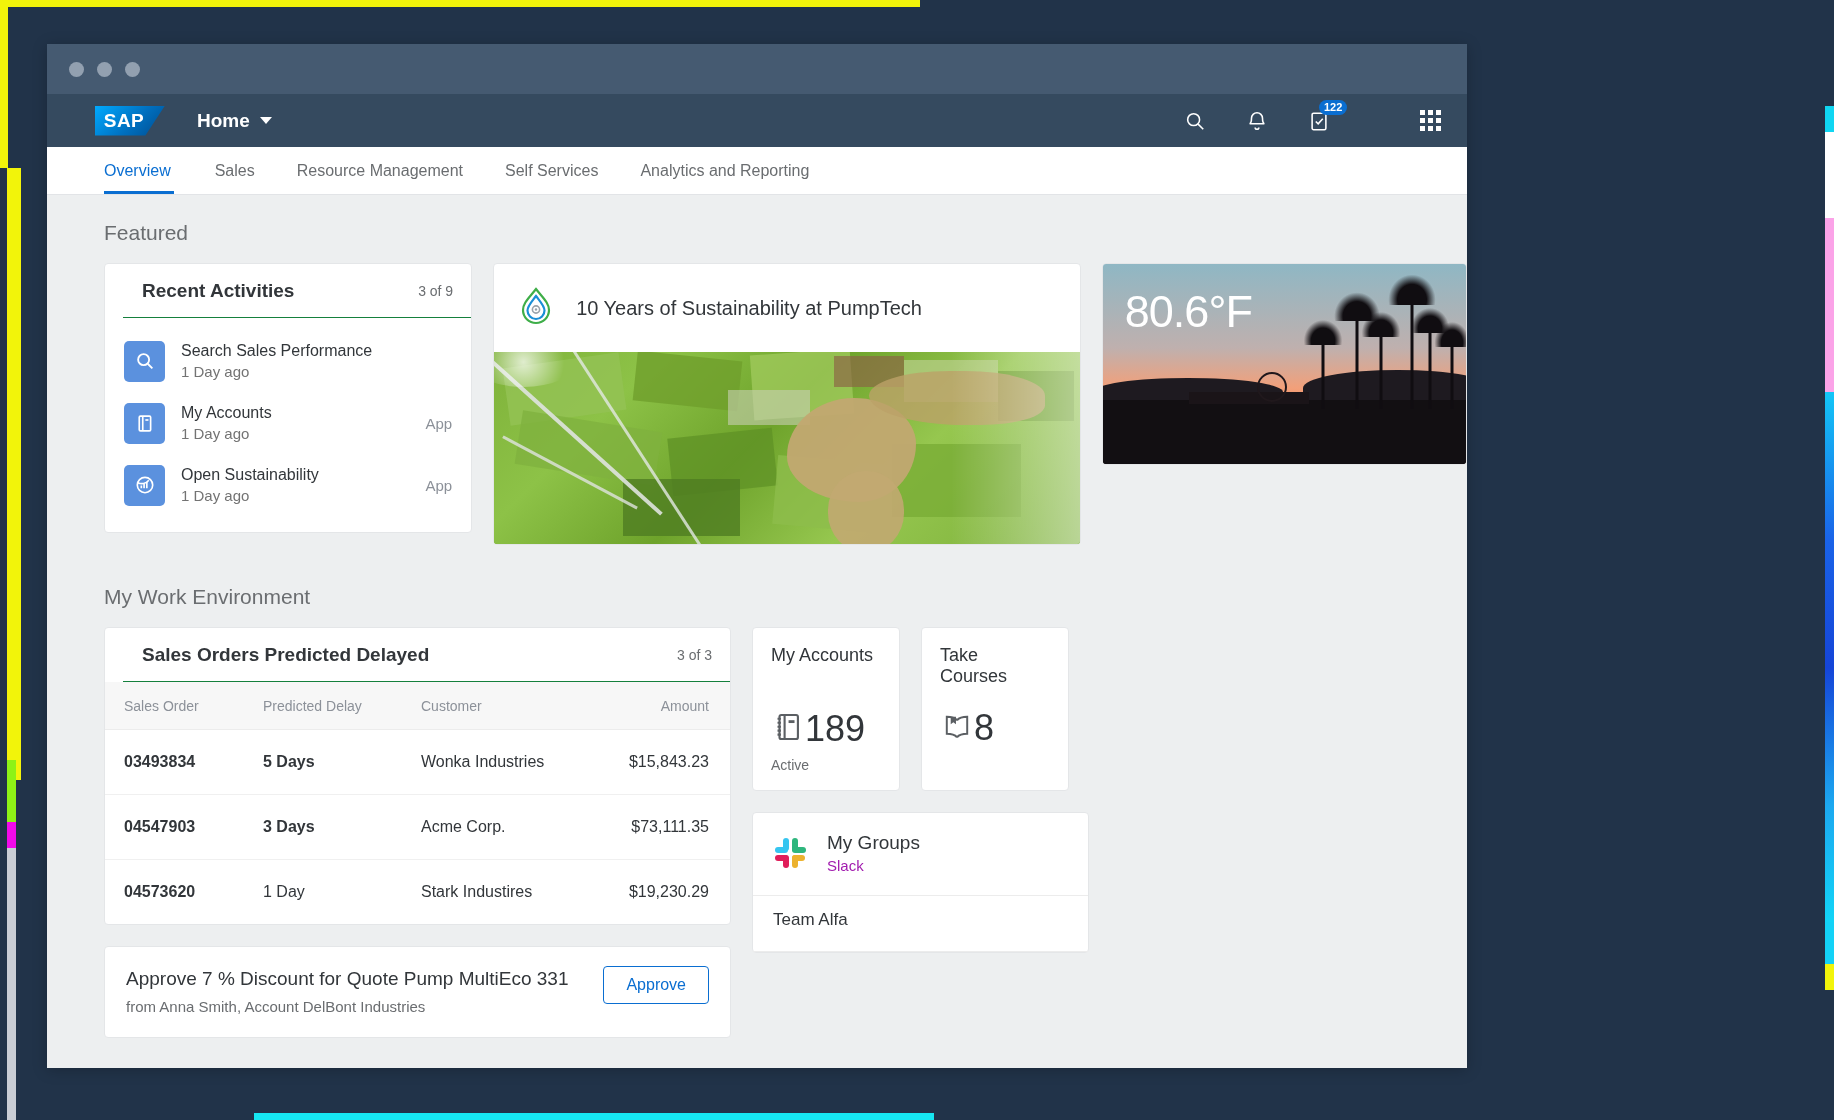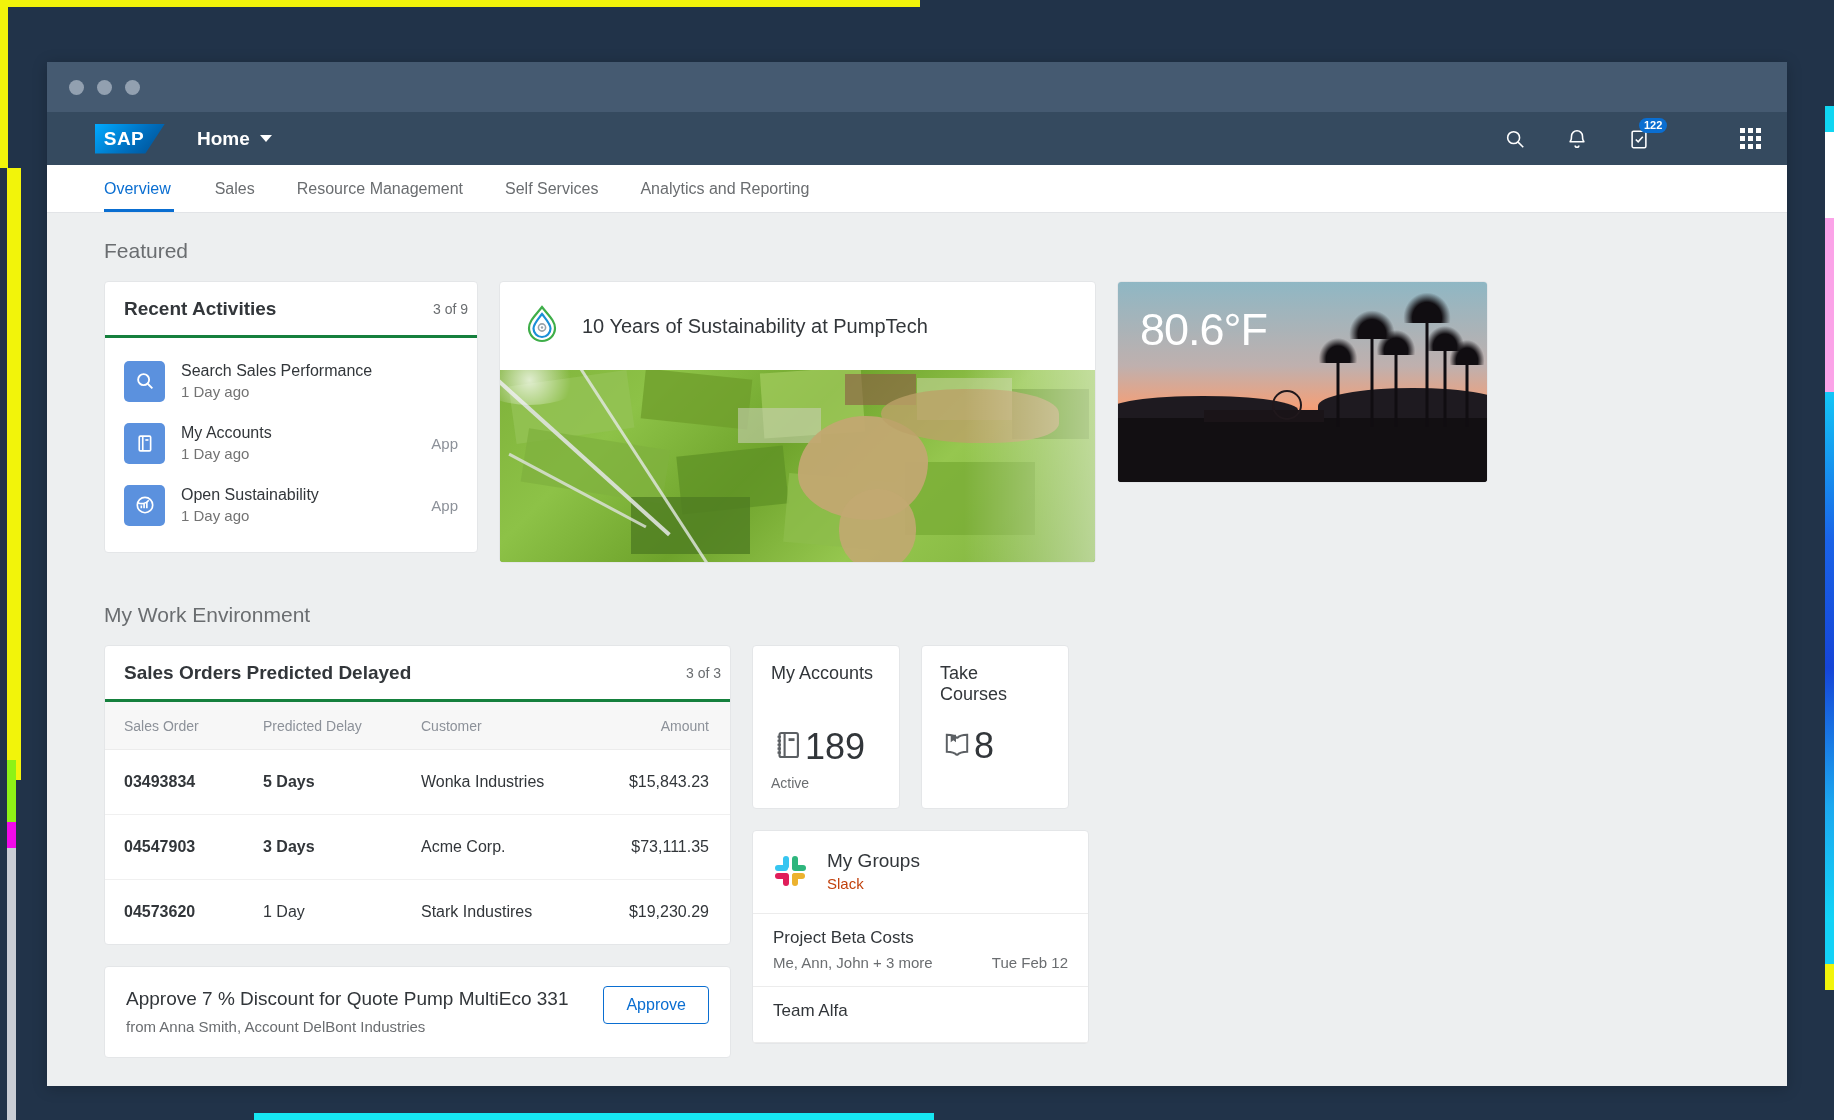--- a/index.html
+++ b/index.html
@@ -27,22 +27,22 @@
   .edge-right-pink   { right: 0; top: 218px; width: 9px; height: 174px; background: #fba3e8; }
   .edge-right-blue   { right: 0; top: 392px; width: 9px; height: 530px;
                        background: linear-gradient(180deg,#13c6f7 0%,#1a63e8 28%,#1545d8 52%,#1ca8f0 78%,#12d4f7 100%); }
   .edge-right-cyan2  { right: 0; top: 922px; width: 9px; height: 42px; background: #13d2f7; }
   .edge-right-yellow { right: 0; top: 964px; width: 9px; height: 26px; background: #f2f40a; }
   .edge-bottom-cyan  { left: 254px; bottom: 0; width: 680px; height: 7px; background: #16e7f2; }
 
   
   .window {
     position: absolute;
-    left: 47px; top: 62px;
-    width: 1740px; height: 1024px;
+    left: 47px; top: 44px;
+    width: 1420px; height: 1024px;
     background: #ffffff;
     overflow: hidden;
     box-shadow: 0 2px 14px rgba(0,0,0,0.22);
   }
 
   .titlebar {
     height: 50px;
     background: #455a71;
     display: flex;
     align-items: center;
@@ -158,22 +158,23 @@
   .card {
     background: #ffffff;
     border: 1px solid #e4e6e8;
     border-radius: 4px;
   }
 
   
   .c-recent { width: 374px; }
   .card-head {
     display: flex; align-items: center;
-    padding: 16px 9px 15px 19px;
-    border-bottom: 3px solid #15803d;
+    padding: 16px 18px 15px 19px;
+    border-bottom: 1px solid #15803d;
+    margin-left: 18px;
   }
   .card-head h3 { font-size: 19px; font-weight: bold; color: #32363a; }
   .card-count { margin-left: auto; font-size: 14px; color: #6a6d70; }
   .act-list { padding: 12px 0 16px 0; }
   .act {
     display: flex; align-items: center;
     padding: 10px 19px;
     cursor: pointer;
   }
   .act-icon {
@@ -259,21 +260,21 @@
   .kpi h3 { font-size: 18px; color: #32363a; font-weight: normal; }
   .kpi-body { margin-top: auto; display: flex; align-items: center; }
   .kpi-num { font-size: 36px; color: #32363a; font-weight: normal; line-height: 1; }
   .kpi-foot { font-size: 14px; color: #6a6d70; margin-top: 9px; }
   .kpi.no-foot .kpi-body { margin-bottom: 26px; }
 
   
   .c-groups { width: 337px; }
   .groups-head { display: flex; align-items: center; padding: 18px 20px; gap: 18px; border-bottom: 1px solid #ececec; }
   .groups-head h3 { font-size: 19px; color: #32363a; font-weight: normal; line-height: 24px; }
-  .groups-head p { font-size: 15px; color: #c2410c; line-height: 22px; }
+  .groups-head p { font-size: 15px; color: #a21caf; line-height: 22px; }
   .slack { width: 36px; height: 36px; position: relative; flex: 0 0 auto; }
   .slack i { position: absolute; border-radius: 4px; display: block; }
   .grp-item { padding: 14px 20px 15px 20px; border-bottom: 1px solid #ececec; cursor: pointer; }
   .grp-title { font-size: 17px; color: #32363a; margin-bottom: 6px; }
   .grp-line { display: flex; font-size: 15px; color: #6a6d70; }
   .grp-date { margin-left: auto; }
 
   
   .c-approve { width: 627px; padding: 19px 21px 22px 21px; display: flex; align-items: flex-start; }
   .approve-txt h3 { font-size: 19px; color: #32363a; font-weight: normal; line-height: 26px; }
@@ -627,27 +628,20 @@
               <i style="left:19px; top:19px; width:6px;  height:13px;background:#ecb22e;"></i>
               <i style="left:2px;  top:19px; width:13px; height:6px; background:#e01e5a;"></i>
               <i style="left:10px; top:19px; width:6px;  height:13px;background:#e01e5a;"></i>
             </span>
             <div>
               <h3>My Groups</h3>
               <p>Slack</p>
             </div>
           </div>
           <div class="grp-item">
-            <div class="grp-title">Project Beta Costs</div>
-            <div class="grp-line">
-              <span>Me, Ann, John + 3 more</span>
-              <span class="grp-date">Tue Feb 12</span>
-            </div>
-          </div>
-          <div class="grp-item">
             <div class="grp-title">Team Alfa</div>
           </div>
         </div>
       </div>
 
     </div>
   </div>
 </div>
 
 </body></html>

